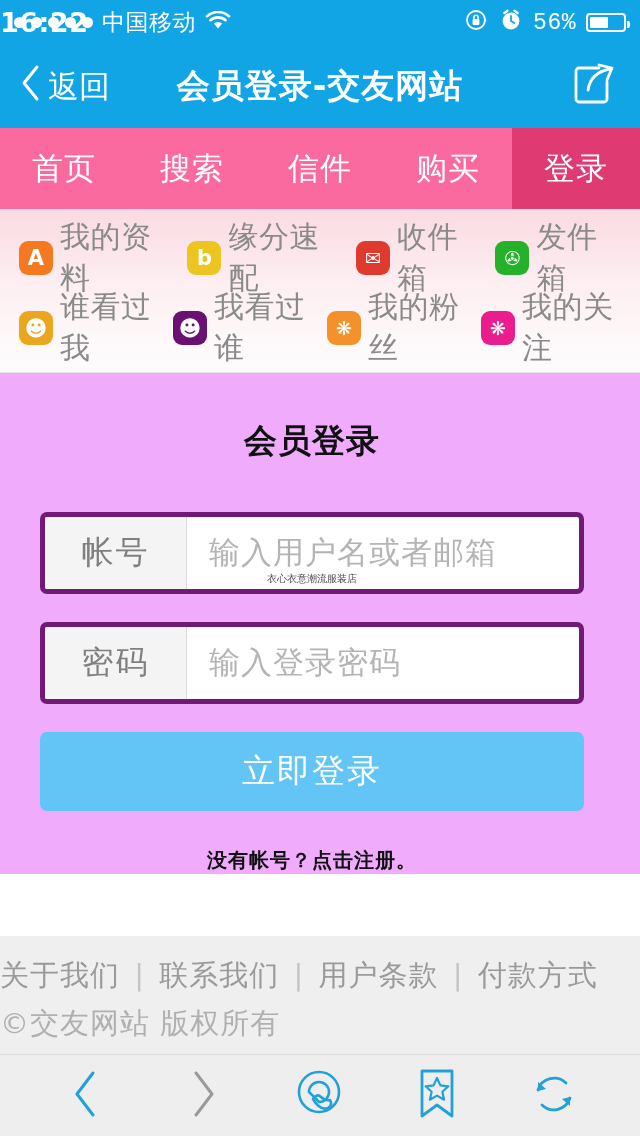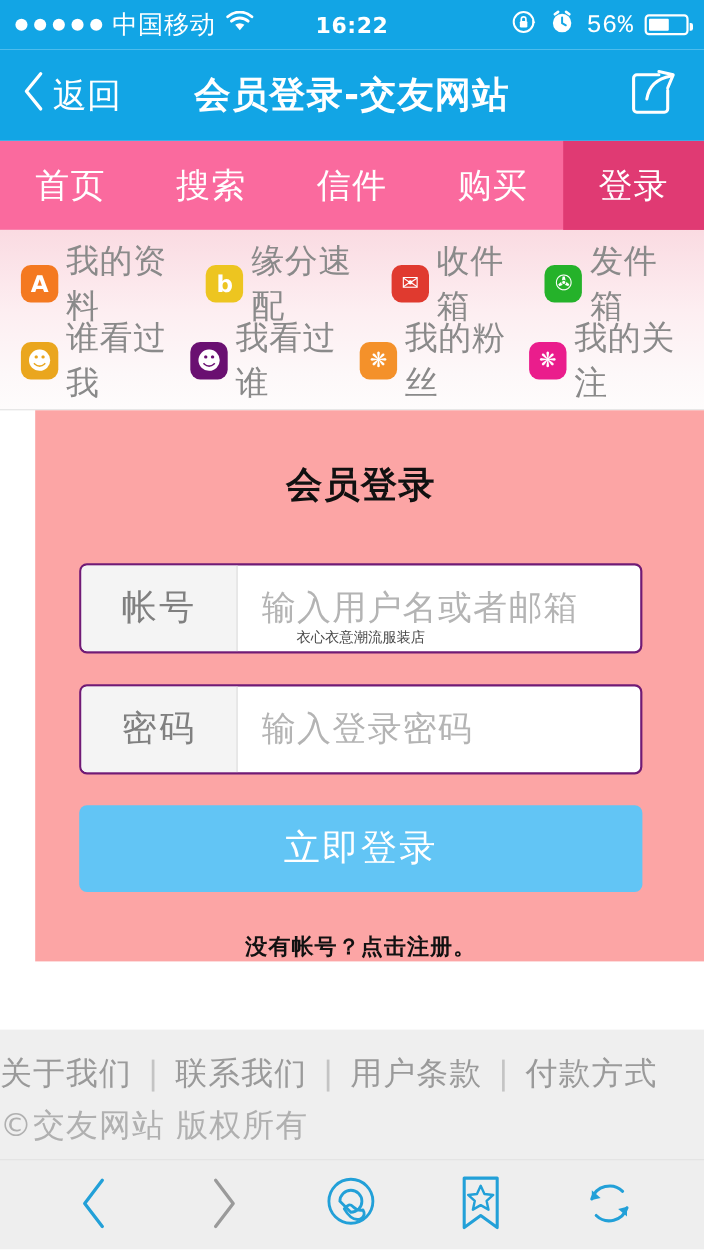--- a/index.html
+++ b/index.html
@@ -12,22 +12,22 @@
 
   
   .statusbar{
     height:45px; background:#12a5e5; color:#fff;
     display:flex; align-items:center; padding:0 14px; font-size:23px;
   }
   .sb-left{ display:flex; align-items:center; gap:9px; flex:1; }
   .dots{ display:flex; gap:6px; align-items:center; }
   .dot{ width:11px; height:11px; border-radius:50%; background:#fff; }
   .carrier{ font-size:23px; letter-spacing:.5px;font-family:Liberation Mono, monospace; }
-  .sb-center{ flex:0 0 auto; font-size:20px; font-weight:bold; letter-spacing:.5px;
-    position:absolute; left:0; right:0; text-align:center; pointer-events:none;}
+  .sb-center{ flex:0 0 auto; font-size:27px; font-weight:bold; letter-spacing:.5px;
+    position:absolute; left:0; right:0; pointer-events:none;}
   .sb-right{ display:flex; align-items:center; gap:10px; justify-content:flex-end; flex:1; z-index:2;}
   .battery{ width:40px; height:19px; border:2px solid #fff; border-radius:4px; padding:2px; position:relative; }
   .battery::after{ content:""; position:absolute; right:-6px; top:6px; width:3px; height:7px;
     background:#fff; border-radius:0 2px 2px 0; }
   .battery i{ display:block; height:100%; width:56%; background:#fff; border-radius:1px; }
 
   
   .navbar{
     height:83px; background:#12a5e5; color:#fff; display:flex; align-items:center;
     padding:0 20px; position:relative;
@@ -48,32 +48,32 @@
     background:linear-gradient(180deg,#fadbe2 0%,#fdeef1 45%,#fdf8f9 80%,#fefcfc 100%);
     padding:14px 0 18px 0; border-bottom:1px solid #e2e2e2; height:164px;
   }
   .icon-row{ display:flex; align-items:center; justify-content:center; height:70px; padding:0 12px; }
   .icon-item{ display:flex; align-items:center; gap:7px; margin:0 7px; }
   .icon-box{ width:34px; height:34px; border-radius:9px; display:flex; align-items:center;
     justify-content:center; color:#fff; font-size:21px; font-weight:bold; flex:0 0 auto; }
   .icon-label{ font-size:30px; color:#8a8a8a; letter-spacing:.5px; }
 
   
-  .form{ padding:46px 56px 0 40px; background:#fca5a5;margin-left:32px; }
+  .form{ padding:46px 56px 0 40px; background:#f0abfc; }
   .form-title{ text-align:center; font-size:33px; font-weight:bold; color:#111;
      letter-spacing:1px; margin-bottom:48px; }
-  .field{ display:flex; height:82px; border:2px solid #701a75; border-radius:7px;
+  .field{ display:flex; height:82px; border:5px solid #701a75; border-radius:7px;
      margin-bottom:28px; overflow:hidden; background:#fff; position:relative; }
   .field-label{ width:142px; background:#f4f4f4; border-right:1px solid #dcdcdc;
      display:flex; align-items:center; justify-content:center; color:#808080;
      font-size:32px; letter-spacing:2px; flex:0 0 auto; }
   .field-input{ flex:1; display:flex; align-items:center; padding-left:22px;
      color:#b4b4b4; font-size:31px; letter-spacing:1px; background:transparent; }
   .watermark{ position:absolute; left:0; right:0; bottom:3px; text-align:center;
-     font-size:13px; color:#4a4a4a; letter-spacing:0px; }
+     font-size:10px; color:#4a4a4a; letter-spacing:0px; }
   .btn-login{ height:79px; background:#62c5f5; border-radius:7px; display:flex;
      align-items:center; justify-content:center; color:#fff; font-size:33px;
      letter-spacing:2px; margin-top:10px; }
   .register{ text-align:center; font-size:20px; color:#111; font-weight:bold;
      margin-top:36px; letter-spacing:1px; }
 
   
   .footer{ position:absolute; left:0; right:0; top:936px; height:119px;
      background:#efefef; padding-top:20px; text-align:left;
      border-bottom:1px solid #dcdcdc; }

